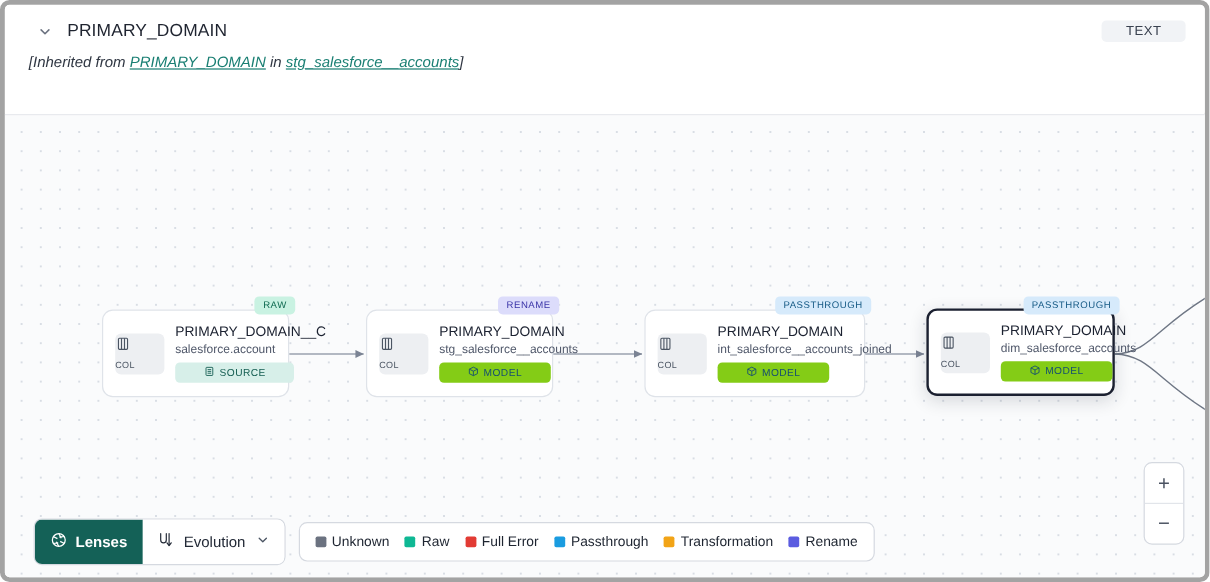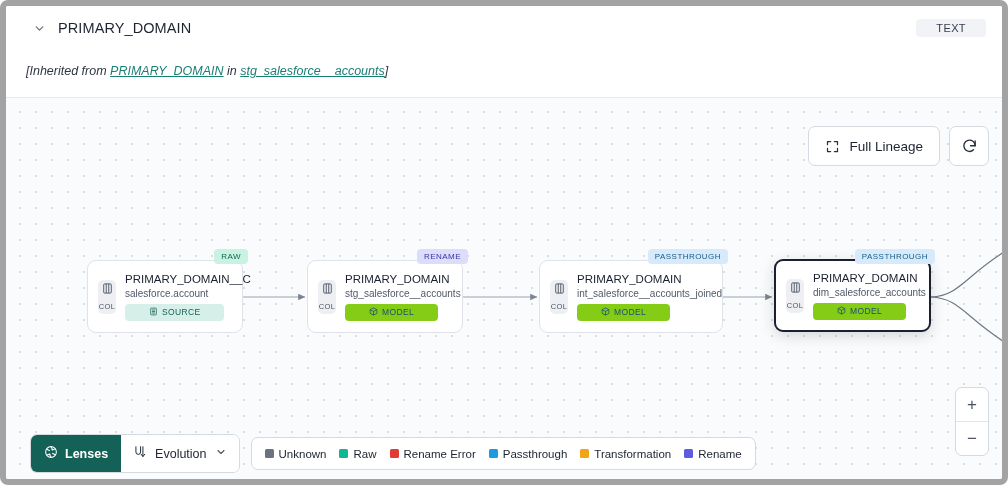--- a/index.html
+++ b/index.html
@@ -7,21 +7,21 @@
     width: 1008px; height: 485px;
     background: #ffffff;
     font-family: "Liberation Sans", sans-serif;
     overflow: hidden;
   }
 
   .panel {
     position: relative;
     width: 1008px; height: 485px;
     background: #ffffff;
-    border: 6px solid #a3a3a3;
+    border: 4px solid #a3a3a3;
     border-radius: 8px;
     overflow: hidden;
   }
 
   
   .header {
     position: relative;
     padding: 10px 16px 10px 16px;
     background: #ffffff;
     height: 90px;
@@ -61,21 +61,21 @@
     color: #232a36;
     line-height: 1.45;
   }
   .desc code {
     font-family: "Liberation Mono", monospace;
     font-style: normal;
     font-weight: bold;
     font-size: 12.5px;
   }
   .inherit {
-    margin-top: 24px;
+    margin-top: 7px;
     padding-left: 4px;
     font-style: italic;
     font-size: 12.5px;
     color: #2f3642;
   }
   .inherit a {
     color: #1a7f73;
     text-decoration: underline;
     font-style: italic;
   }
@@ -119,25 +119,25 @@
     border-radius: 9px;
     display: flex; align-items: center;
     padding: 0 10px;
     gap: 9px;
   }
   .node.selected {
     border: 2px solid #1b2030;
     box-shadow: 0 4px 14px rgba(25,32,48,.16);
   }
   .node .colbox {
-    width: 18px; height: 34px;
+    width: 41px; height: 34px;
     background: #edeff2;
     border-radius: 5px;
     display: flex; flex-direction: column;
-    align-items: center; justify-content: center;
+    align-items: flex-start; justify-content: center;
     gap: 7px;
     flex: 0 0 auto;
   }
   .colbox .lbl { font-size: 7.5px; color: #4b5563; letter-spacing: .3px; }
   .node .body { display: flex; flex-direction: column; gap: 3px; min-width: 0; }
   .node .nm { font-size: 11.5px; color: #1b2130; white-space: nowrap; }
   .node .tbl { font-size: 10px; color: #50586a; white-space: nowrap; }
   .node .kind {
     margin-top: 2px;
     display: inline-flex; align-items: center; gap: 4px;
@@ -246,41 +246,20 @@
           <path d="M0,0 L6.4,3 L0,6 z" fill="#7b8494"></path>
         </marker>
       </defs>
       <line x1="237" y1="199" x2="299" y2="199" stroke="#9aa2af" stroke-width="1.1" marker-end="url(#arw)"></line>
       <line x1="457" y1="199" x2="531" y2="199" stroke="#9aa2af" stroke-width="1.1" marker-end="url(#arw)"></line>
       <line x1="717" y1="199" x2="766" y2="199" stroke="#9aa2af" stroke-width="1.1" marker-end="url(#arw)"></line>
       <path d="M925,199 C955,198 960,175 1008,148" stroke="#6f7785" stroke-width="1.2" fill="none"></path>
       <path d="M925,199 C955,200 960,222 1008,250" stroke="#6f7785" stroke-width="1.2" fill="none"></path>
     </svg>
 
-    <div class="topctl">
-      <button class="btn-full">
-        <span>
-          <svg class="ic" width="15" height="15" viewBox="0 0 24 24" fill="none" stroke="#2a313e" stroke-width="2" stroke-linecap="round" stroke-linejoin="round">
-            <polyline points="4 9 4 4 9 4"></polyline>
-              <polyline points="15 4 20 4 20 9"></polyline>
-            <polyline points="20 15 20 20 15 20"></polyline>
-              <polyline points="9 20 4 20 4 15"></polyline>
-          </svg>
-        </span>
-        <span>Full Lineage</span>
-      </button>
-      <button class="btn-icon-sq">
-        <span>
-          <svg class="ic" width="17" height="17" viewBox="0 0 24 24" fill="none" stroke="#2a313e" stroke-width="1.9" stroke-linecap="round" stroke-linejoin="round">
-            <path d="M20 11a8 8 0 1 0-2.3 5.6"></path>
-              <polyline points="20 4 20 11 13.5 11"></polyline>
-          </svg>
-        </span>
-      </button>
-    </div>
 
     <div class="node" style="left:81px; top:162px;">
       <span class="tag raw">RAW</span>
       <span class="colbox">
         <svg width="13" height="13" viewBox="0 0 24 24" fill="none" stroke="#4b5563" stroke-width="1.7">
             <rect x="5" y="3.5" width="14" height="17" rx="1.6"></rect>
             <line x1="9.7" y1="3.5" x2="9.7" y2="20.5"></line>
             <line x1="14.3" y1="3.5" x2="14.3" y2="20.5"></line>
           </svg>
         <span class="lbl">COL</span>
@@ -417,21 +396,21 @@
         <span class="lg">
             <i class="sw" style="background: rgb(107, 114, 128);"></i>
             <span>Unknown</span>
           </span>
         <span class="lg">
             <i class="sw" style="background: rgb(15, 184, 148);"></i>
             <span>Raw</span>
           </span>
         <span class="lg">
             <i class="sw" style="background: rgb(226, 59, 52);"></i>
-            <span>Rename Error</span>
+            <span>Full Error</span>
           </span>
         <span class="lg">
             <i class="sw" style="background: rgb(26, 156, 224);"></i>
             <span>Passthrough</span>
           </span>
         <span class="lg">
             <i class="sw" style="background: rgb(242, 164, 23);"></i>
             <span>Transformation</span>
           </span>
         <span class="lg">

